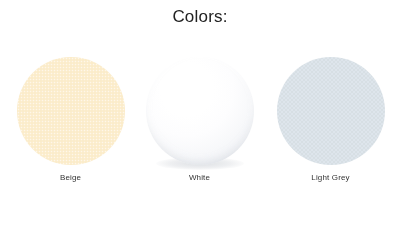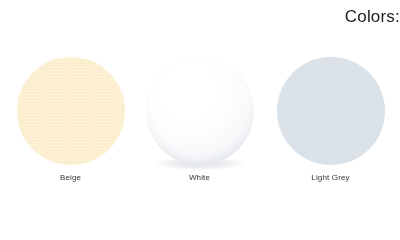--- a/index.html
+++ b/index.html
@@ -14,21 +14,21 @@
     overflow: hidden;
     position: relative;
   }
 
   
   .page-title {
     position: absolute;
     top: 6px;
     left: 0;
     width: 400px;
-    text-align: right;
+    text-align: center;
     font-size: 17px;
     line-height: 22px;
     font-weight: 400;
     color: #222222;
     letter-spacing: 0.2px;
   }
 
   
   .swatch-row {
     position: absolute;

